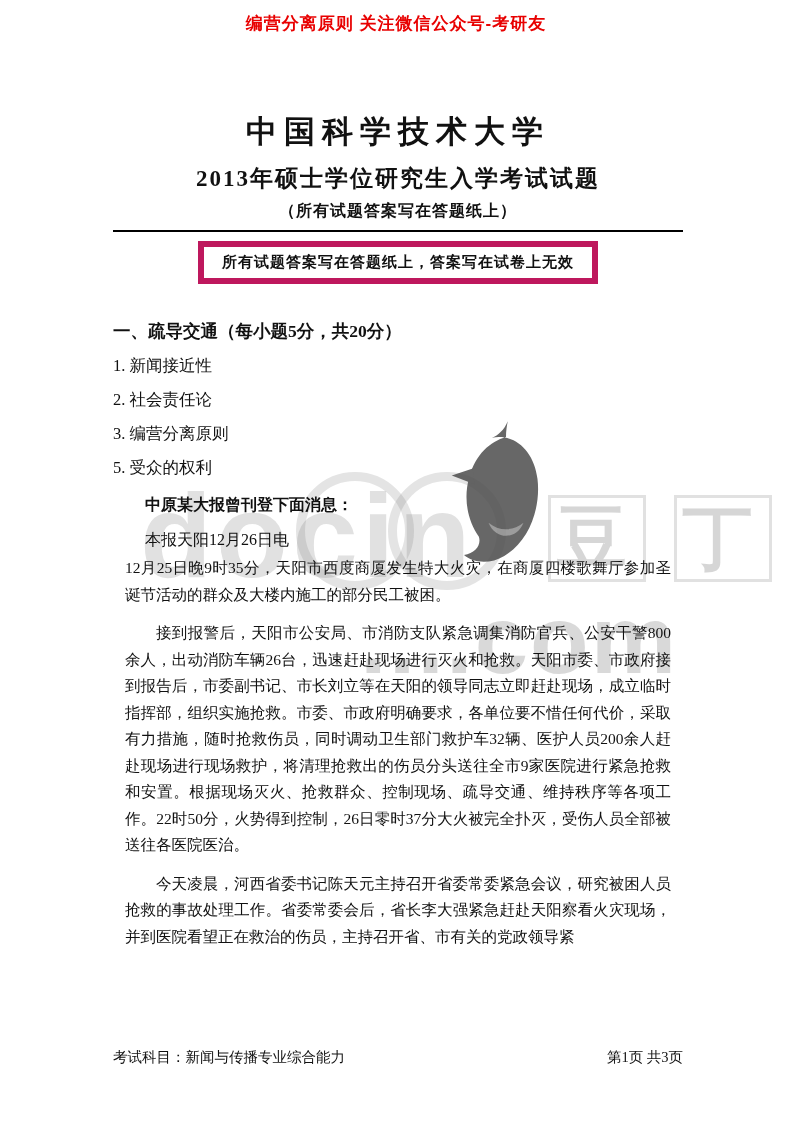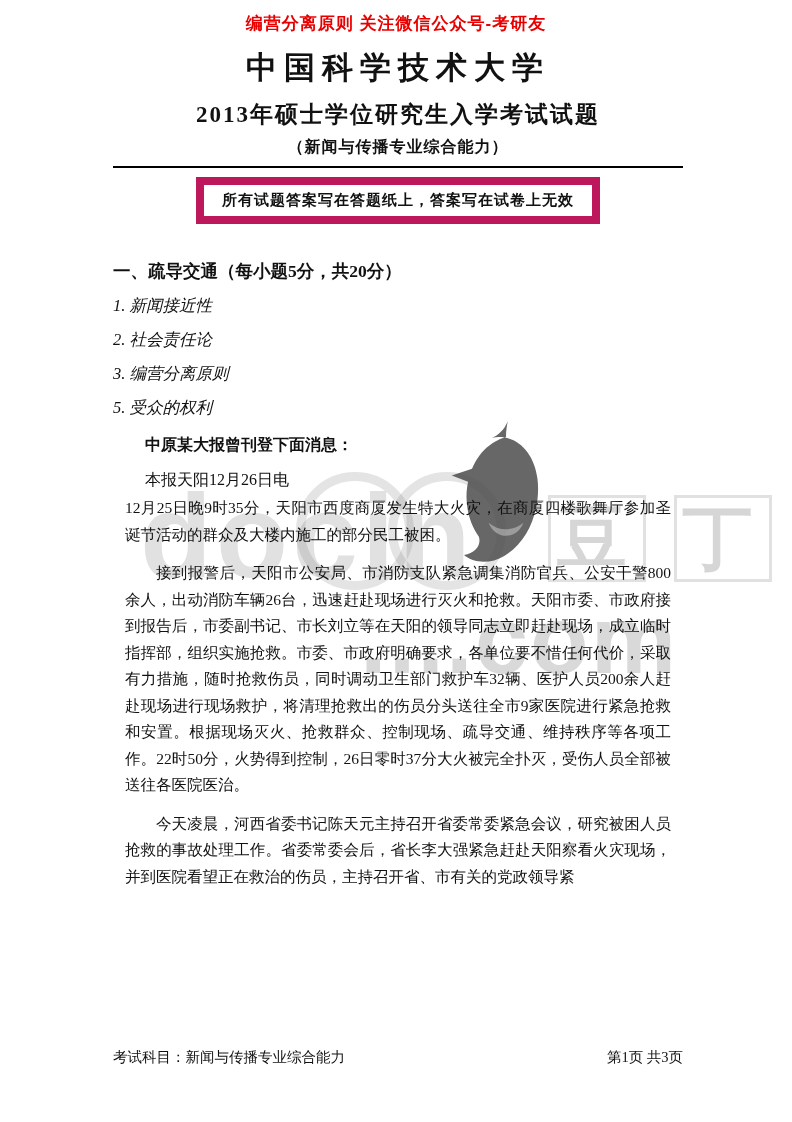--- a/index.html
+++ b/index.html
@@ -14,33 +14,33 @@
   .banner{
     position:absolute;top:12px;left:0;width:100%;
     text-align:center;
     font-family:"Liberation Sans","DejaVu Sans",sans-serif;
     font-weight:700;font-size:17px;color:#e80000;letter-spacing:1px;
     z-index:4;
   }
   .content{
     position:absolute;left:113px;top:0;width:570px;z-index:3;
   }
-  .title-block{margin-top:50px;text-align:center;}
+  .title-block{margin-top:114px;text-align:center;}
   .university{font-size:31px;font-weight:700;letter-spacing:7px;line-height:36px;}
   .exam-title{margin-top:14px;font-size:23px;font-weight:700;letter-spacing:2px;line-height:30px;}
   .subject{margin-top:6px;font-size:16px;font-weight:700;letter-spacing:1px;line-height:22px;}
   .rule{margin-top:8px;border-bottom:2px solid #000;height:0;}
   .notice-box{
     margin:9px auto 0;width:fit-content;
-    border:8px solid #be185d;padding:6px 18px;
+    border:6px solid #be185d;padding:6px 18px;
     font-weight:700;font-size:15px;letter-spacing:1px;
   }
   .sec-heading{font-size:17.5px;font-weight:700;line-height:22px;}
   .s1{margin-top:36px;}
-  .term{font-size:16.5px;margin-top:13px;line-height:21px;font-style:italic;}
+  .term{font-size:16.5px;margin-top:13px;line-height:21px;}
   .s2{margin-top:24px;}
   .intro{margin-top:16px;text-indent:2em;font-weight:700;font-size:16px;line-height:22px;}
   .headline{margin-top:9px;text-align:center;font-weight:700;font-size:16.5px;line-height:22px;}
   .dateline{margin-top:13px;text-indent:2em;font-size:16px;line-height:22px;}
   .para{font-size:15.5px;line-height:26.5px;text-align:justify;margin:12px;}
   .para.first{margin-top:4px;text-indent:0;}
   .para.indent{text-indent:2em;}
   .footer{
     position:absolute;left:113px;width:570px;top:1048px;
     display:flex;justify-content:space-between;
@@ -95,21 +95,21 @@
     </svg>
   </div>
 
   <div class="banner">编营分离原则 关注微信公众号-考研友</div>
 
   <div class="content">
 
     <div class="title-block">
       <div class="university">中国科学技术大学</div>
       <div class="exam-title">2013年硕士学位研究生入学考试试题</div>
-      <div class="subject">（新闻与传播专业综合能力）</div>
+      <div class="subject">（所有试题答案写在答题纸上）</div>
       <div class="rule"></div>
       <div class="notice-box">所有试题答案写在答题纸上，答案写在试卷上无效</div>
     </div>
 
     <div class="sec-heading s1">一、疏导交通（每小题5分，共20分）</div>
     <div class="term">1. 新闻接近性</div>
     <div class="term">2. 社会责任论</div>
     <div class="term">3. 编营分离原则</div>
     <div class="term">5. 受众的权利</div>
 

